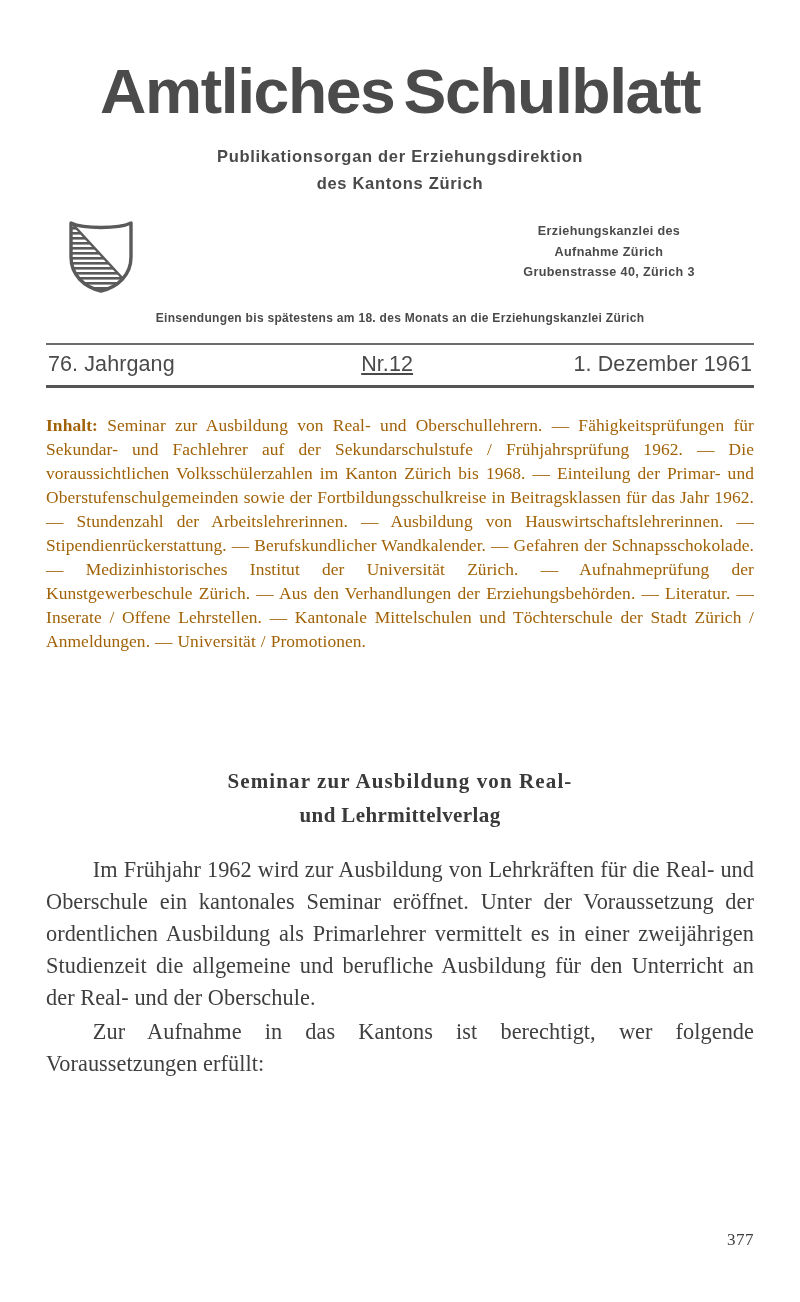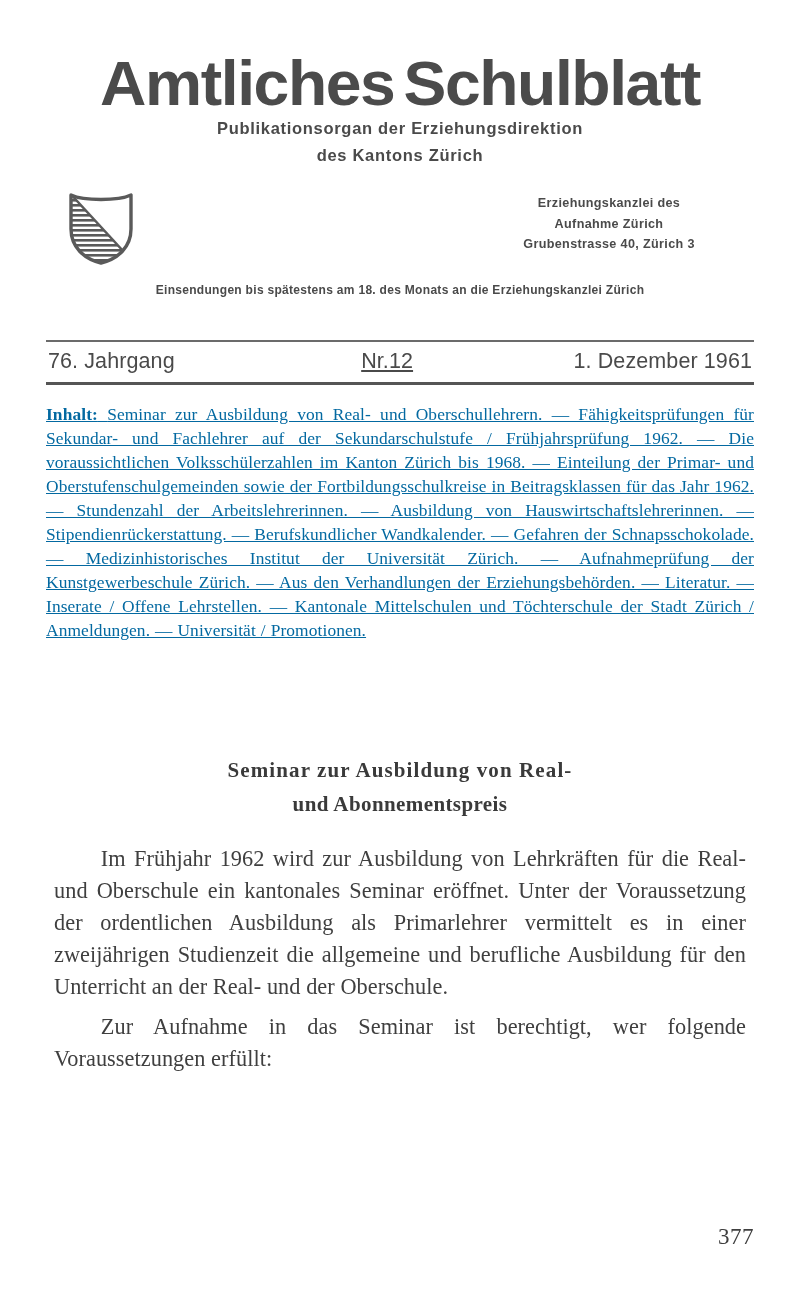--- a/index.html
+++ b/index.html
@@ -13,41 +13,42 @@
     position: relative;
     font-family: "Liberation Serif", "DejaVu Serif", serif;
     color: #3a3a3a;
     overflow: hidden;
   }
   .page {
     position: relative;
     width: 800px;
     height: 1302px;
     box-sizing: border-box;
-    padding: 8px 46px;
+    padding: 16px 46px;
   }
 
   
   .masthead-title {
     margin: 0;
     padding-top: 44px;
     text-align: center;
     font-family: "Liberation Sans", "DejaVu Sans", sans-serif;
     font-weight: bold;
     font-size: 63px;
     line-height: 1.0;
     letter-spacing: -1.4px;
     color: #4b4b4b;
     white-space: nowrap;
     transform: scaleX(1.02);
     transform-origin: center;
   }
   .masthead-title .word-gap { display: inline-block; width: 9px; }
 
   .subtitle-block {
+    margin-top: 20px;
     text-align: center;
     font-family: "Liberation Sans", "DejaVu Sans", sans-serif;
     font-weight: bold;
     font-size: 16.5px;
     line-height: 1.65;
     letter-spacing: 0.7px;
     color: #4a4a4a;
   }
 
   
@@ -83,21 +84,21 @@
     font-family: "Liberation Sans", "DejaVu Sans", sans-serif;
     font-weight: bold;
     font-size: 12px;
     letter-spacing: 0.3px;
     color: #4a4a4a;
     white-space: nowrap;
   }
 
   
   .issue-bar {
-    margin-top: 43px;
+    margin-top: 18px;
     position: relative;
   }
   .rule-top {
     height: 2px;
     background: #6b6b6b;
     width: 100%;
   }
   .rule-bottom {
     height: 3px;
     background: #555555;
@@ -111,29 +112,28 @@
     font-size: 21.5px;
     font-weight: normal;
     color: #4a4a4a;
     padding: 7px 2px 8px 2px;
     letter-spacing: 0.1px;
   }
   .issue-row .mid { margin-left: 26px; text-decoration: underline; }
 
   
   .contents {
-    margin-top: 18px;
+    margin-top: 26px;
     font-family: "Liberation Serif", "DejaVu Serif", serif;
     font-size: 17.4px;
     line-height: 1.375;
     text-align: justify;
-    color: #0369a1;
+    color: #a16207;
     letter-spacing: 0.1px;
     word-spacing: 0.5px;
-    text-decoration: underline;
   }
   .contents b {
     font-weight: bold;
   }
 
   
   .article-title {
     margin: 0;
     padding-top: 110px;
     text-align: center;
@@ -150,31 +150,31 @@
   .article-body {
     margin-top: 22px;
     font-family: "Liberation Serif", "DejaVu Serif", serif;
     font-size: 22.3px;
     line-height: 1.44;
     text-align: justify;
     color: #3f3f3f;
     letter-spacing: 0.05px;
   }
   .article-body p {
-    margin: 8px;
+    margin: 0;
     text-indent: 2.1em;
   }
   .article-body p + p { margin-top: 2px; }
 
   .page-number {
     position: absolute;
     right: 46px;
     bottom: 52px;
     font-family: "Liberation Serif", "DejaVu Serif", serif;
-    font-size: 23px;
+    font-size: 17px;
     color: #3f3f3f;
     letter-spacing: 0.5px;
   }
 </style>
 </head>
 <body>
 
 <div class="page">
 
   <h1 class="masthead-title"><span>Amtliches</span><span class="word-gap"></span><span>Schulblatt</span></h1>
@@ -223,23 +223,23 @@
       <span class="mid">Nr.12</span>
       <span>1. Dezember 1961</span>
     </div>
     <div class="rule-bottom"></div>
   </div>
 
   <div class="contents"><b>Inhalt:</b> <span>Seminar zur Ausbildung von Real- und Oberschullehrern. — Fähigkeitsprüfungen für Sekundar- und Fachlehrer auf der Sekundarschulstufe / Frühjahrsprüfung 1962. — Die voraussichtlichen Volksschülerzahlen im Kanton Zürich bis 1968. — Einteilung der Primar- und Oberstufenschulgemeinden sowie der Fortbildungsschulkreise in Beitragsklassen für das Jahr 1962. — Stundenzahl der Arbeitslehrerinnen. — Ausbildung von Hauswirtschaftslehrerinnen. — Stipendienrückerstattung. — Berufskundlicher Wandkalender. — Gefahren der Schnapsschokolade. — Medizinhistorisches Institut der Universität Zürich. — Aufnahmeprüfung der Kunstgewerbeschule Zürich. — Aus den Verhandlungen der Erziehungsbehörden. — Literatur. — Inserate / Offene Lehrstellen. — Kantonale Mittelschulen und Töchterschule der Stadt Zürich / Anmeldungen. — Universität / Promotionen.</span></div>
 
   <h2 class="article-title">
     <span class="line">Seminar zur Ausbildung von Real-</span>
-    <span class="line">und Abonnementspreis</span>
+    <span class="line">und Lehrmittelverlag</span>
   </h2>
 
   <div class="article-body">
     <p>Im Frühjahr 1962 wird zur Ausbildung von Lehrkräften für die Real- und Oberschule ein kantonales Seminar eröffnet. Unter der Voraussetzung der ordentlichen Ausbildung als Primarlehrer vermittelt es in einer zweijährigen Studienzeit die allgemeine und berufliche Ausbildung für den Unterricht an der Real- und der Oberschule.</p>
-    <p>Zur Aufnahme in das Seminar ist berechtigt, wer folgende Voraussetzungen erfüllt:</p>
+    <p>Zur Aufnahme in das Kantons ist berechtigt, wer folgende Voraussetzungen erfüllt:</p>
   </div>
 
   <div class="page-number">377</div>
 
 </div>
 
 </body></html>

